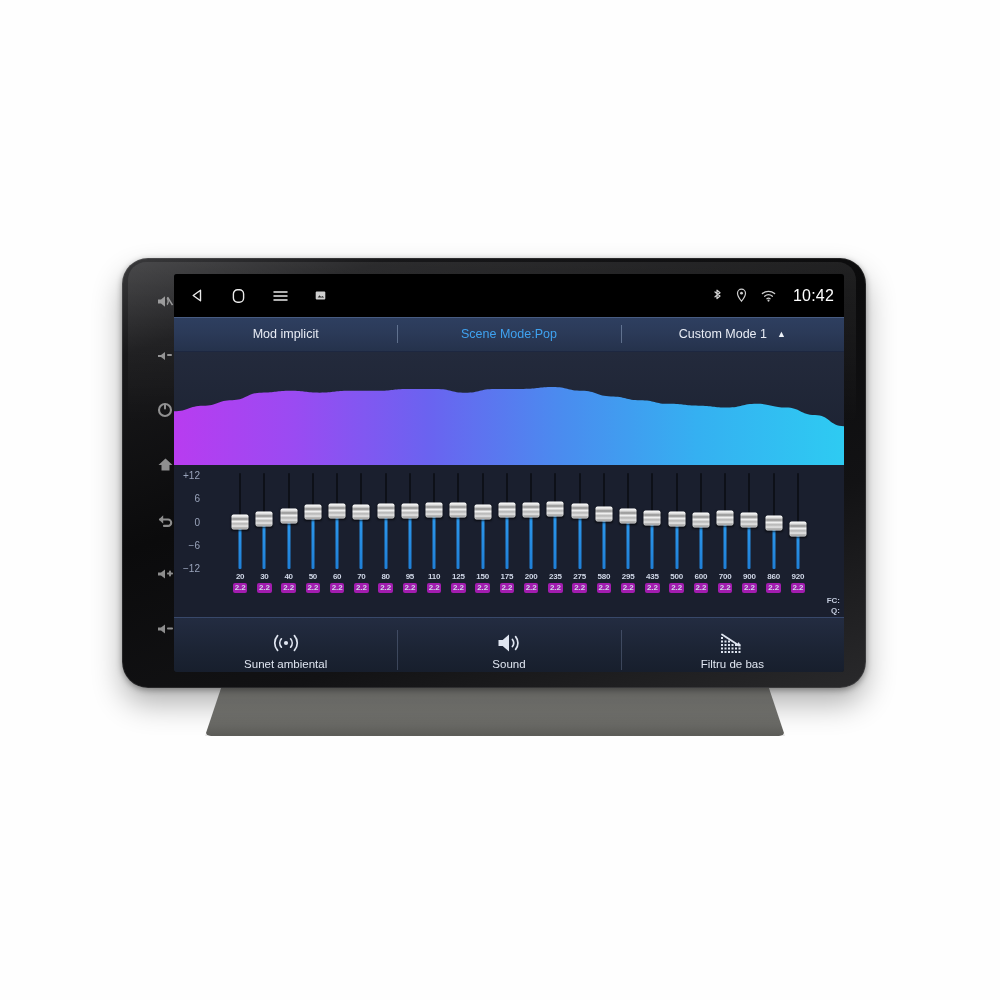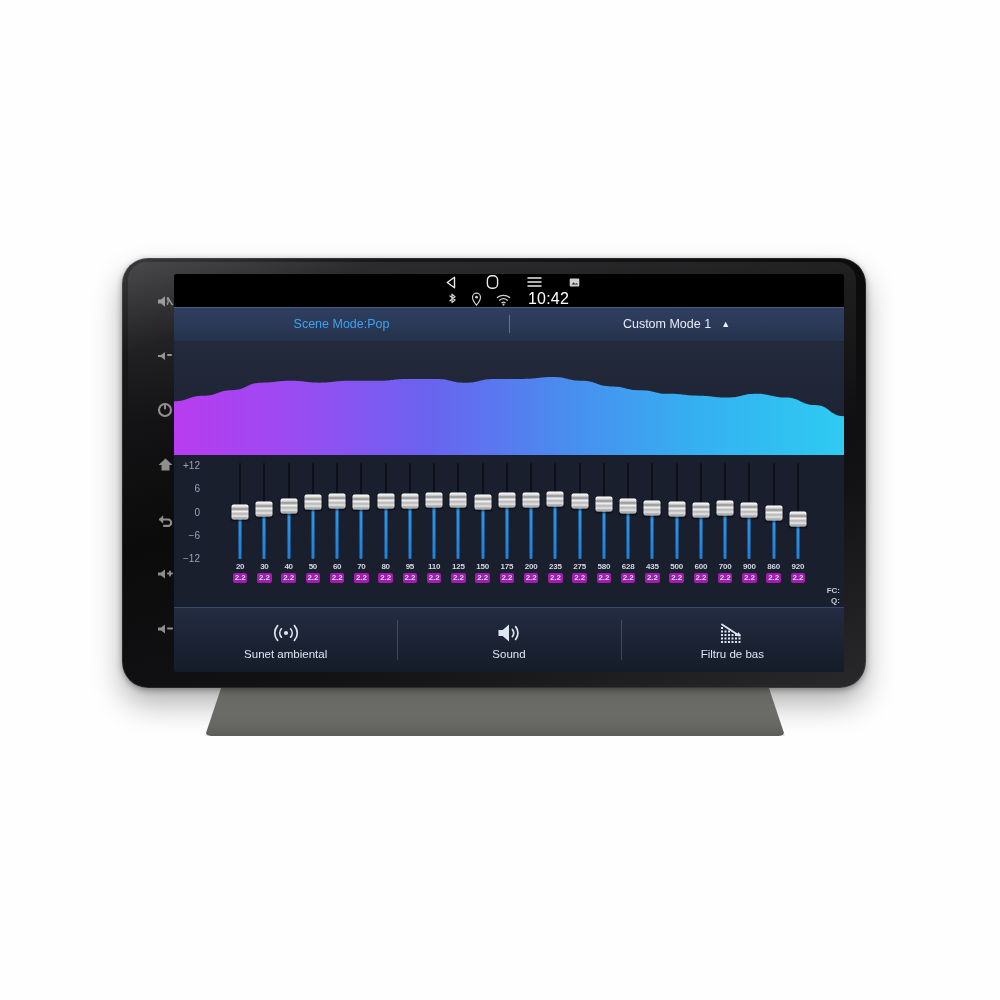--- a/index.html
+++ b/index.html
@@ -50,22 +50,22 @@
   #screen {
     position: absolute; left: 52px; top: 16px;
     width: 670px; height: 398px;
     background: #0a0d14; overflow: hidden;
     border-radius: 3px;
     box-shadow: inset 0 0 0 1px rgba(255,255,255,.05);
   }
 
   
   #statusbar {
-    height: 33px; background: #000; display: flex; align-items: center;
-    padding: 0 10px 0 8px; color: #e9e9e9; flex-direction: column;
+    height: 43px; background: #000; display: flex; align-items: center;
+    padding: 0 10px 0 8px; color: #e9e9e9;
   }
   .sb-left { display: flex; align-items: center; gap: 26px; padding-left: 8px; }
   .sb-spacer { flex: 1; }
   .sb-right { display: flex; align-items: center; gap: 13px; }
   .sb-ico { display: flex; align-items: center; justify-content: center; }
   #status-time { font-size: 16px; letter-spacing: .2px; color: #fff; margin-left: 3px; }
 
   
   #modebar {
     height: 35px; display: flex; align-items: center;
@@ -294,20 +294,23 @@
                   <path d="M6.9 9.7a2.8 2.8 0 013.2 0"></path>
                 </g>
                 <circle cx="8.5" cy="11.6" r="1.05" fill="#cfcfcf"></circle>
               </svg>
           </span>
           <span id="status-time">10:42</span>
         </div>
       </div>
 
       <div id="modebar">
+        <div class="mode-cell">
+          <span>Mod implicit</span>
+        </div>
         <div class="mode-cell active">
           <span>Scene Mode:Pop</span>
         </div>
         <div class="mode-cell">
           <span>Custom Mode 1</span>
           <span class="mode-caret">▲</span>
         </div>
       </div>
 
       <div id="curve-area">
@@ -516,21 +519,21 @@
                 <div><span class="q-val">2.2</span></div>
               </div>
             </div>
             <div class="band">
               <div class="slider">
                 <div class="track-bg"></div>
                 <div class="track-fill" style="top: 44.92px; height: 53.08px;"></div>
                 <div class="thumb" style="top: 44.92px;"></div>
               </div>
               <div class="band-labels">
-                <span class="fc-val">628</span>
+                <span class="fc-val">295</span>
                 <div><span class="q-val">2.2</span></div>
               </div>
             </div>
             <div class="band">
               <div class="slider">
                 <div class="track-bg"></div>
                 <div class="track-fill" style="top: 46.78px; height: 51.22px;"></div>
                 <div class="thumb" style="top: 46.78px;"></div>
               </div>
               <div class="band-labels">

